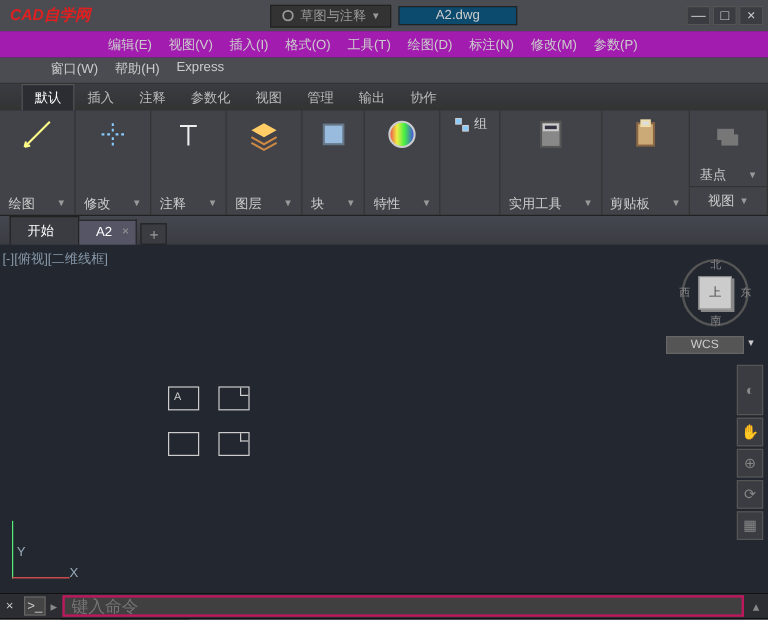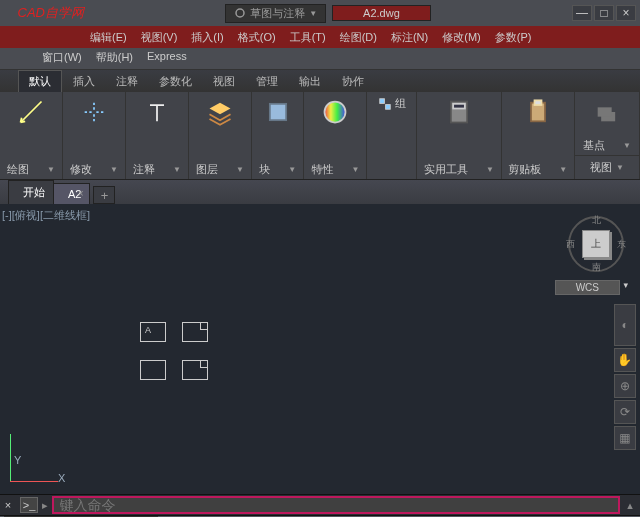--- a/index.html
+++ b/index.html
@@ -1,40 +1,40 @@
 <!DOCTYPE html>
 <html><head>
 <meta charset="utf-8">
 <style>
 *{margin:0;padding:0;box-sizing:border-box;font-family:"Microsoft YaHei",sans-serif;user-select:none}
 body{width:640px;height:517px;background:#2b2d33;color:#ccc;overflow:hidden;font-size:11px;position:relative}
 .titlebar{height:26px;background:#4a4c52;display:flex;align-items:center;color:#ccc}
-.app-logo{width:84px;height:26px;display:flex;align-items:center;justify-content:flex-end;font-weight:normal;font-style:italic;color:#e02020;font-size:13px}
+.app-logo{width:84px;height:26px;display:flex;align-items:center;justify-content:center;font-weight:bold;font-style:italic;color:#e02020;font-size:13px}
 .title-center{flex:1;text-align:center;display:flex;align-items:center;justify-content:center;gap:6px}
-.title-doc{background:#7f1d1d;padding:1px 30px;border:1px solid #222;font-size:11px}
+.title-doc{background:#0c4a6e;padding:1px 30px;border:1px solid #222;font-size:11px}
 .ws-dd{background:#333;border:1px solid #222;padding:1px 8px;display:flex;align-items:center;gap:4px;color:#999}
 .win-ctrl{display:flex;gap:2px;padding-right:4px}
 .win-btn{width:20px;height:16px;background:#3a3c42;color:#ccc;display:flex;align-items:center;justify-content:center;font-size:12px;border:1px solid #555}
-.menubar{height:22px;background:#7f1d1d;display:flex;align-items:center;padding-left:84px;gap:2px}
+.menubar{height:22px;background:#a21caf;display:flex;align-items:center;padding-left:84px;gap:2px}
 .menubar2{height:22px;background:#4a4c52;display:flex;align-items:flex-start;padding-left:36px;gap:2px;border-bottom:1px solid #333}
 .menu-item{padding:2px 6px;cursor:pointer}
 .ribbon-tabs{height:22px;background:linear-gradient(#3a3c42,#333);display:flex;align-items:flex-end;padding-left:18px;gap:1px}
 .rtab{padding:3px 10px;color:#bbb;cursor:pointer;border-top:1px solid transparent;font-size:11px}
 .rtab.active{background:#2b2d33;color:#fff;border-top:1px solid #555;border-left:1px solid #555;border-right:1px solid #555}
 .ribbon{height:88px;background:#414349;display:flex;border-bottom:1px solid #222}
 .panel{border-right:1px solid #333;display:flex;flex-direction:column;align-items:center;justify-content:space-between;padding:6px 8px 2px;min-width:50px}
 .panel-icon{width:28px;height:28px;display:flex;align-items:center;justify-content:center}
 .panel-label{font-size:11px;color:#ccc;white-space:nowrap;display:flex;align-items:center;gap:18px}
 .panel-dd{font-size:8px;color:#999}
 .panel-wide{min-width:62px}
 .ribbon-extra{display:flex;flex-direction:column;border-right:1px solid #333}
 .extra-top{flex:1;display:flex}
 .extra-bot{height:24px;border-top:1px solid #333;display:flex;align-items:center;justify-content:center;gap:4px;padding:0 8px}
 .file-tabs{height:24px;background:linear-gradient(#454750,#3a3c42);display:flex;align-items:flex-end;padding-left:8px;gap:0}
-.ftab{padding:4px 8px 4px 14px;background:#3a3c42;border:1px solid #222;border-bottom:none;color:#fff;position:relative;font-size:11px;margin-right:-1px}
+.ftab{padding:4px 20px 4px 14px;background:#3a3c42;border:1px solid #222;border-bottom:none;color:#fff;position:relative;font-size:11px;margin-right:-1px}
 .ftab.active{background:#556;color:#fff}
 .ftab-close{position:absolute;right:6px;top:4px;font-size:10px;color:#999}
 .ftab-add{width:22px;height:18px;background:#3a3c42;border:1px solid #222;display:flex;align-items:center;justify-content:center;margin-left:4px;font-size:13px;color:#999}
 .canvas{position:relative;height:290px;background:#232830}
 .vp-label{position:absolute;left:2px;top:4px;color:#8899aa;font-size:11px}
 .viewcube{position:absolute;right:16px;top:12px;width:56px;height:56px}
 .vc-ring{width:56px;height:56px;border:2px solid #555;border-radius:50%;position:absolute}
 .vc-cube{width:28px;height:28px;background:#ccc;position:absolute;left:14px;top:14px;border:1px solid #888;box-shadow:2px 2px 0 #888;display:flex;align-items:center;justify-content:center;color:#444;font-size:10px}
 .vc-dir{position:absolute;color:#888;font-size:9px}
 .wcs{position:absolute;right:20px;top:76px;background:#555;padding:1px 20px;font-size:10px;color:#ccc;border:1px solid #666}

